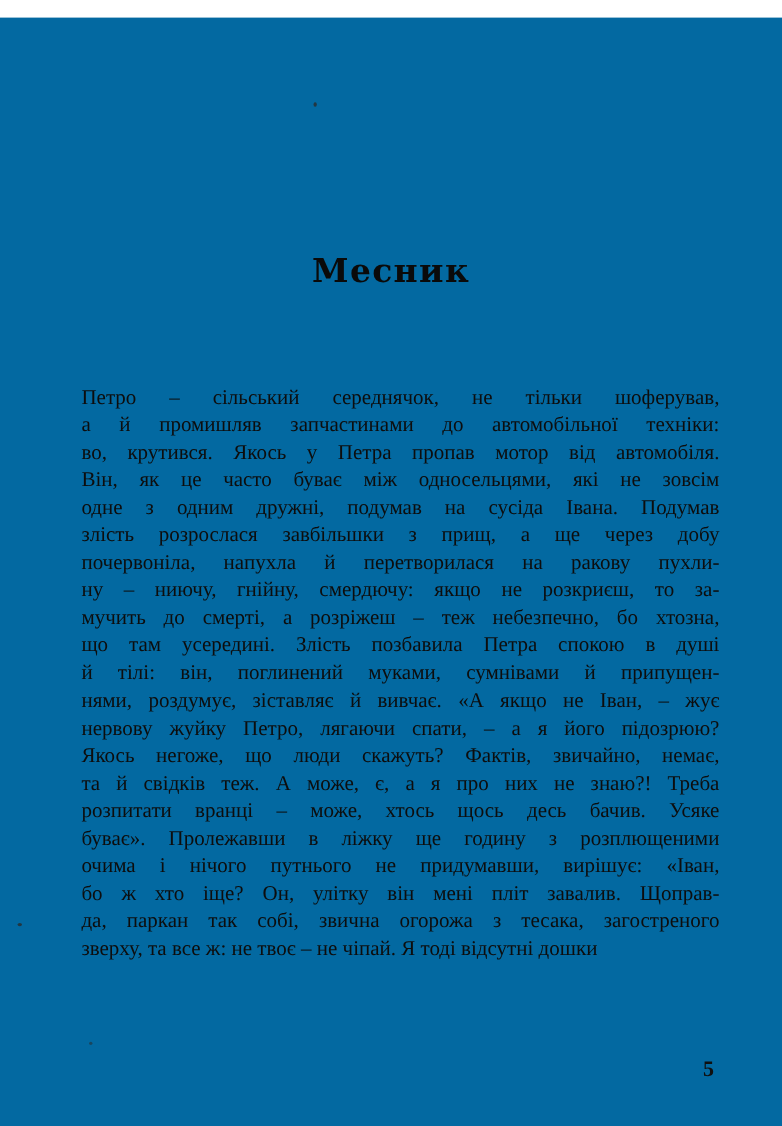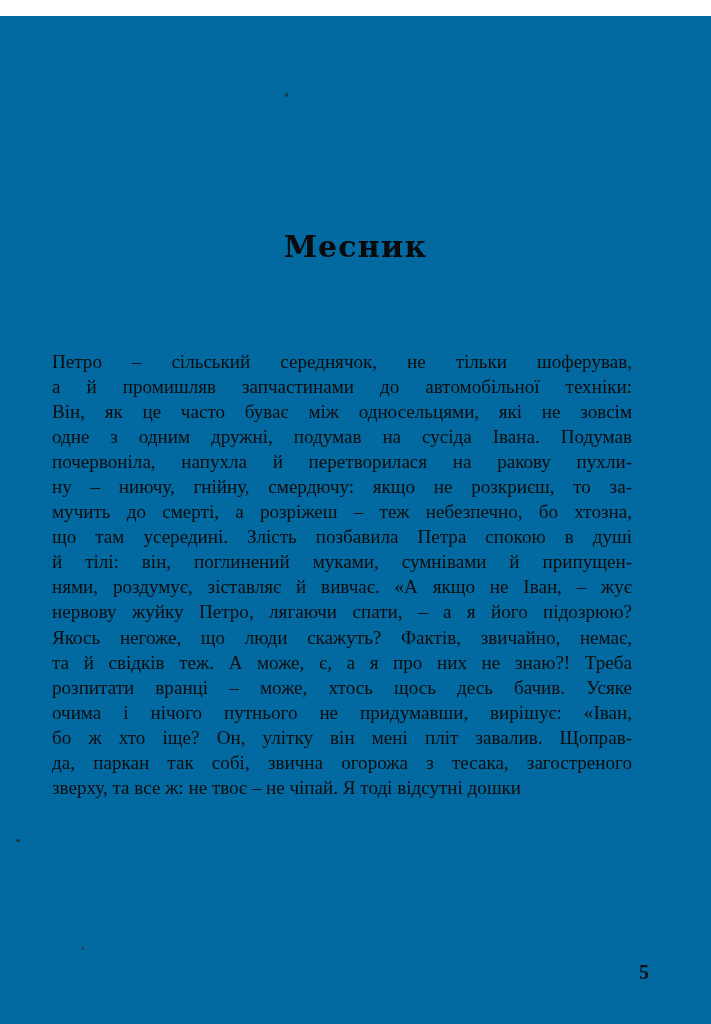--- a/index.html
+++ b/index.html
@@ -31,21 +31,21 @@
     font-weight: bold;
     font-size: 30px;
     letter-spacing: 1.2px;
     color: #0a0a0a;
     line-height: 38px;
   }
 
   
   #body-block {
     position: absolute;
-    left: 52px;
+    left: 74px;
     top: 333px;
     width: 580px;
   }
   .para {
     margin: 0;
     font-size: 19.1px;
     line-height: 25.05px;
     text-align: justify;
     color: #0d0d0d;
     -webkit-font-smoothing: antialiased;
@@ -98,32 +98,35 @@
   <div class="speck" id="speck-top"></div>
   <div class="speck" id="speck-left"></div>
   <div class="speck" id="speck-bottom"></div>
 
   <h1 id="chapter-title">Месник</h1>
 
   <div id="body-block">
     <div class="para" id="paragraph-1">
         <div class="ln"><span>Петро – сільський середнячок, не тільки шоферував,</span></div>
         <div class="ln"><span>а й промишляв запчастинами до автомобільної техніки:</span></div>
+        <div class="ln"><span>во, крутився. Якось у Петра пропав мотор від автомобіля.</span></div>
         <div class="ln"><span>Він, як це часто буває між односельцями, які не зовсім</span></div>
         <div class="ln"><span>одне з одним дружні, подумав на сусіда Івана. Подумав</span></div>
+        <div class="ln"><span>злість розрослася завбільшки з прищ, а ще через добу</span></div>
         <div class="ln"><span>почервоніла, напухла й перетворилася на ракову пухли-</span></div>
         <div class="ln"><span>ну – ниючу, гнійну, смердючу: якщо не розкриєш, то за-</span></div>
         <div class="ln"><span>мучить до смерті, а розріжеш – теж небезпечно, бо хтозна,</span></div>
         <div class="ln"><span>що там усередині. Злість позбавила Петра спокою в душі</span></div>
         <div class="ln"><span>й тілі: він, поглинений муками, сумнівами й припущен-</span></div>
         <div class="ln"><span>нями, роздумує, зіставляє й вивчає. «А якщо не Іван, – жує</span></div>
         <div class="ln"><span>нервову жуйку Петро, лягаючи спати, – а я його підозрюю?</span></div>
         <div class="ln"><span>Якось негоже, що люди скажуть? Фактів, звичайно, немає,</span></div>
         <div class="ln"><span>та й свідків теж. А може, є, а я про них не знаю?! Треба</span></div>
         <div class="ln"><span>розпитати вранці – може, хтось щось десь бачив. Усяке</span></div>
+        <div class="ln"><span>буває». Пролежавши в ліжку ще годину з розплющеними</span></div>
         <div class="ln"><span>очима і нічого путнього не придумавши, вирішує: «Іван,</span></div>
         <div class="ln"><span>бо ж хто іще? Он, улітку він мені пліт завалив. Щоправ-</span></div>
         <div class="ln"><span>да, паркан так собі, звична огорожа з тесака, загостреного</span></div>
         <div class="ln last"><span>зверху, та все ж: не твоє – не чіпай. Я тоді відсутні дошки</span></div>
       </div>
   </div>
 
   <div id="folio">5</div>
 
 </div>

